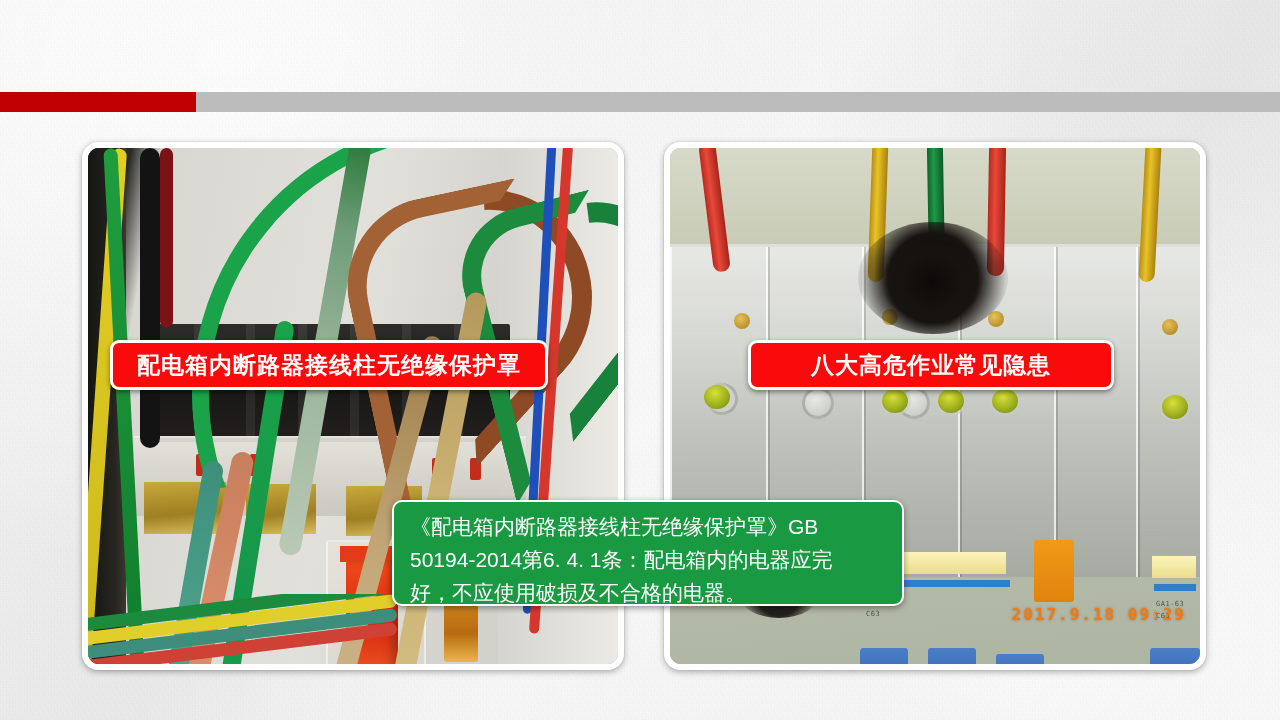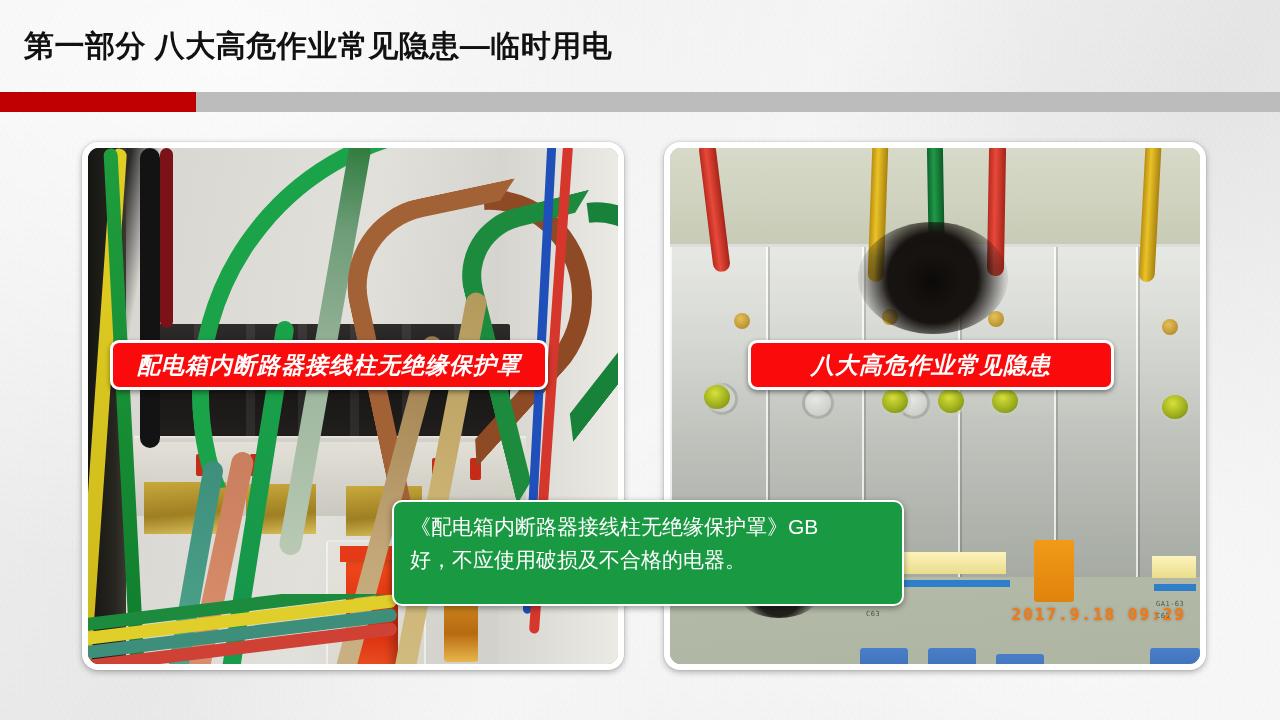--- a/index.html
+++ b/index.html
@@ -287,21 +287,20 @@
   
   .caption-red{
     position:absolute;z-index:20;
     background:#fa0a0a;
     border:3px solid #ffffff;
     border-radius:9px;
     box-shadow:0 2px 5px rgba(0,0,0,.45);
     color:#ffffff;font-weight:bold;
     display:flex;align-items:center;justify-content:center;
     white-space:nowrap;
-    font-style:italic;
   }
   .caption-left{left:110px;top:340px;width:432px;height:44px;font-size:23px;letter-spacing:1px;}
   .caption-right{left:748px;top:340px;width:360px;height:44px;font-size:23px;letter-spacing:1px;}
 
   
   .green-box{
     position:absolute;z-index:25;
     left:392px;top:500px;width:512px;height:106px;
     background:#1a9943;
     border:2px solid #ffffff;
@@ -313,21 +312,20 @@
     font-size:21px;line-height:33px;
     text-align:left;
   }
   .green-box .t{display:block;}
 </style>
 </head>
 <body>
 
 <div class="slide">
 
-  <div class="title">第一部分  八大高危作业常见隐患—临时用电</div>
 
   <div class="rule">
     <div class="bar-gray"></div>
     <div class="bar-red"></div>
   </div>
 
   <div class="photo-frame photo-left">
     <div class="photo-inner">
       <div class="lp-bg"></div>
       <div class="lp-darkpanel"></div>
@@ -455,16 +453,17 @@
       <div class="rp-timestamp">2017.9.18  09:29</div>
     </div>
   </div>
 
   <div class="caption-red caption-left">配电箱内断路器接线柱无绝缘保护罩</div>
 
   <div class="caption-red caption-right">八大高危作业常见隐患</div>
 
   <div class="green-box">
     <span class="t">《配电箱内断路器接线柱无绝缘保护罩》GB</span>
+    <span class="t">50194-2014第6. 4. 1条：配电箱内的电器应完</span>
     <span class="t">好，不应使用破损及不合格的电器。</span>
   </div>
 
 </div>
 
 </body></html>

